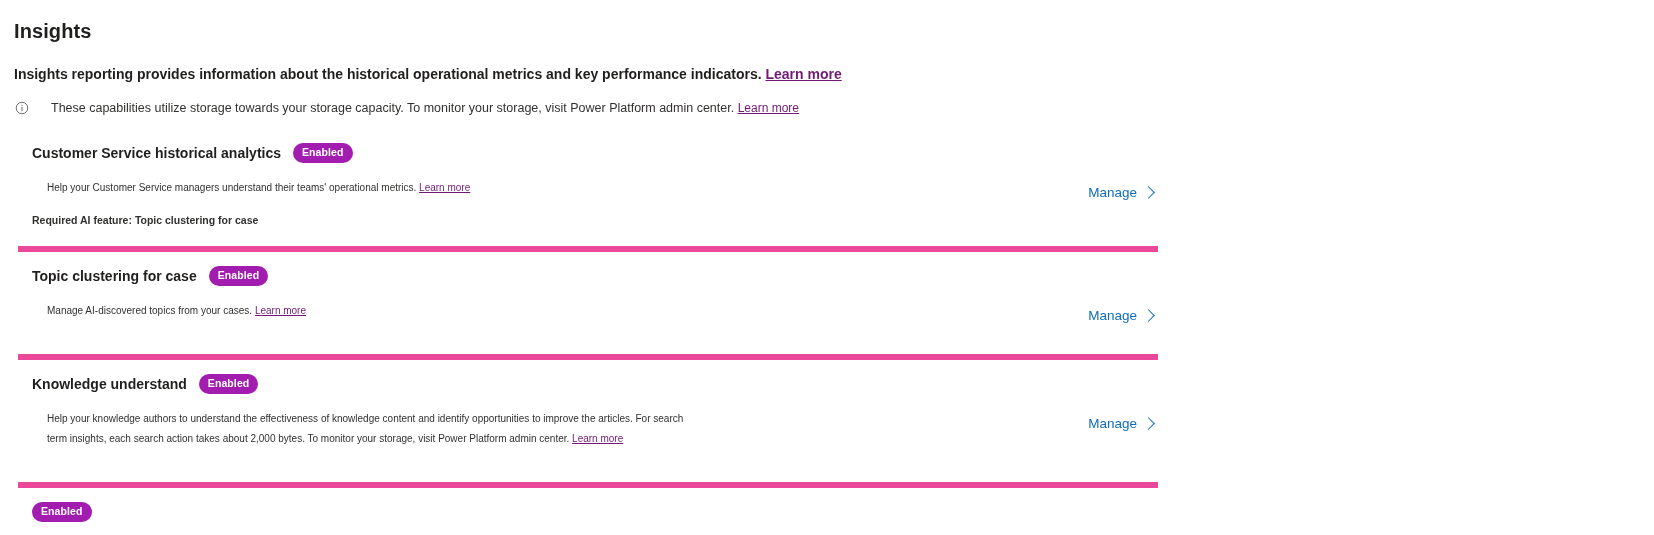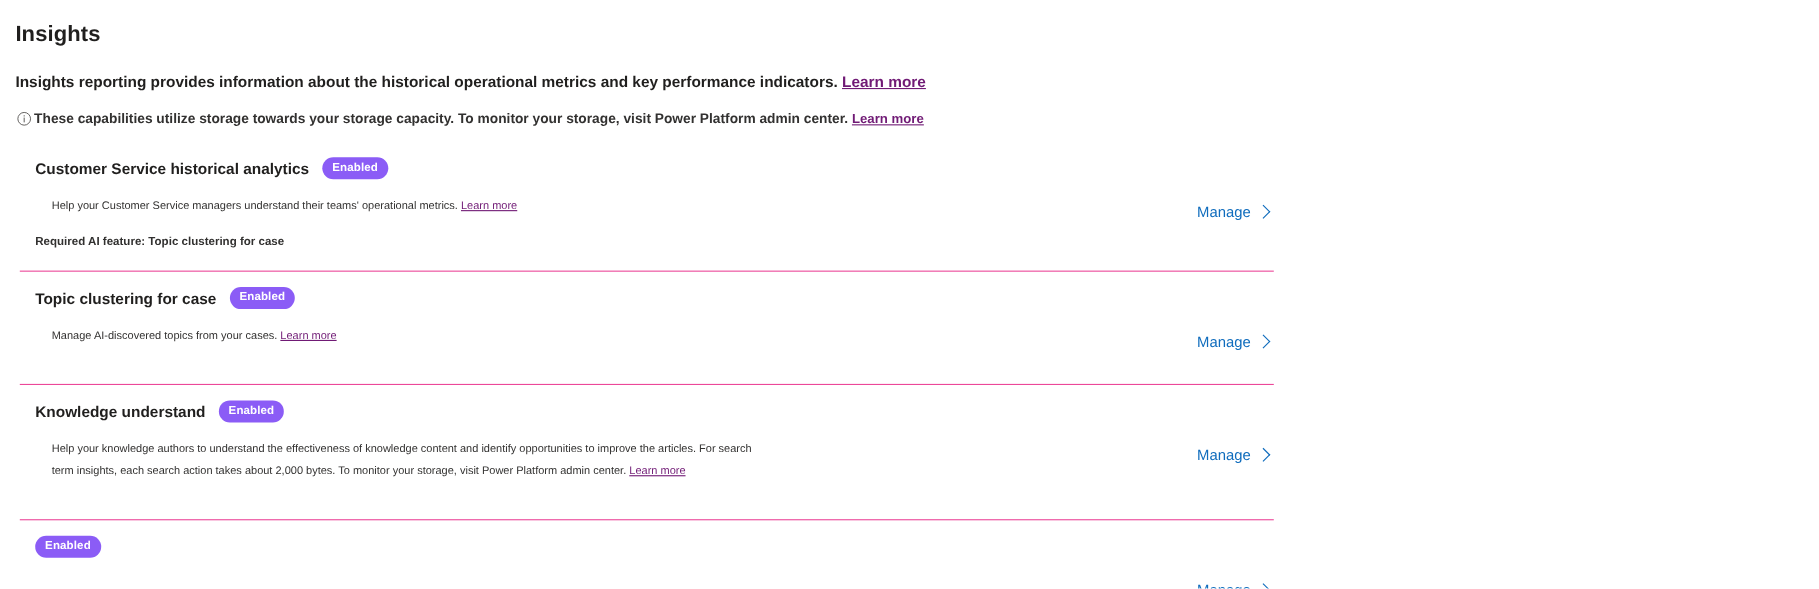--- a/index.html
+++ b/index.html
@@ -44,48 +44,48 @@
   .link {
     color: #701a75;
     text-decoration: underline;
     cursor: pointer;
   }
 
   
   .info-bar {
     display: flex;
     align-items: flex-start;
-    gap: 2px;
+    gap: 22px;
     padding-left: 15px;
     margin-top: 16px;
     font-size: 12.5px;
     line-height: 17px;
     color: #323130;
-    font-weight: 700;
+    font-weight: 400;
   }
   .info-icon {
     flex: 0 0 auto;
     width: 14px;
     height: 14px;
     margin-top: 1px;
     display: inline-block;
   }
   .info-icon svg { display: block; }
   .info-text { font-size: 12.5px; }
   .info-text .link { font-size: 12px; }
 
   
   .card-list {
     margin-top: 12px;
     padding-left: 14px;
   }
   .card {
     position: relative;
     padding: 14px 0 18px 0;
-    border-bottom: 1px solid #ec4899;
+    border-bottom: 6px solid #ec4899;
     width: 1140px;
     margin-left: 4px;
   }
   .card:last-child { border-bottom: none; }
 
   .card-head {
     display: flex;
     align-items: center;
     gap: 12px;
     padding-left: 14px;
@@ -93,21 +93,21 @@
   .card-title {
     font-size: 14px;
     font-weight: 700;
     line-height: 20px;
     color: #201f1e;
   }
   .badge {
     display: inline-flex;
     align-items: center;
     justify-content: center;
-    background: #8b5cf6;
+    background: #a21caf;
     color: #ffffff;
     font-size: 10.5px;
     font-weight: 600;
     line-height: 1;
     padding: 4px 9px 5px 9px;
     border-radius: 11px;
     letter-spacing: 0.1px;
     white-space: nowrap;
   }
 

